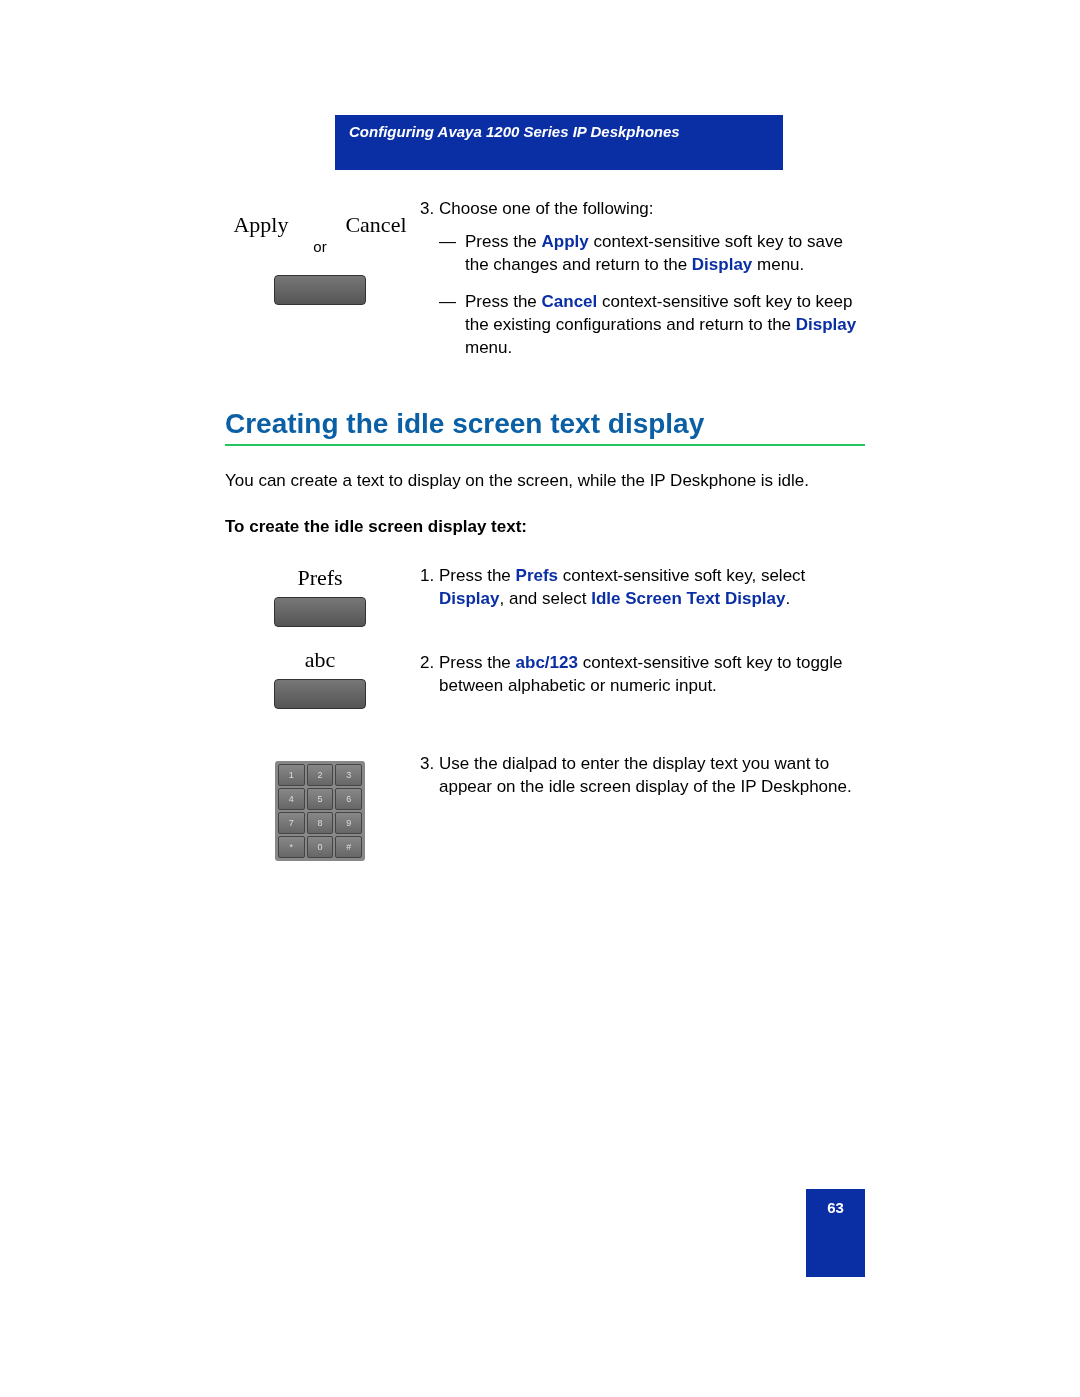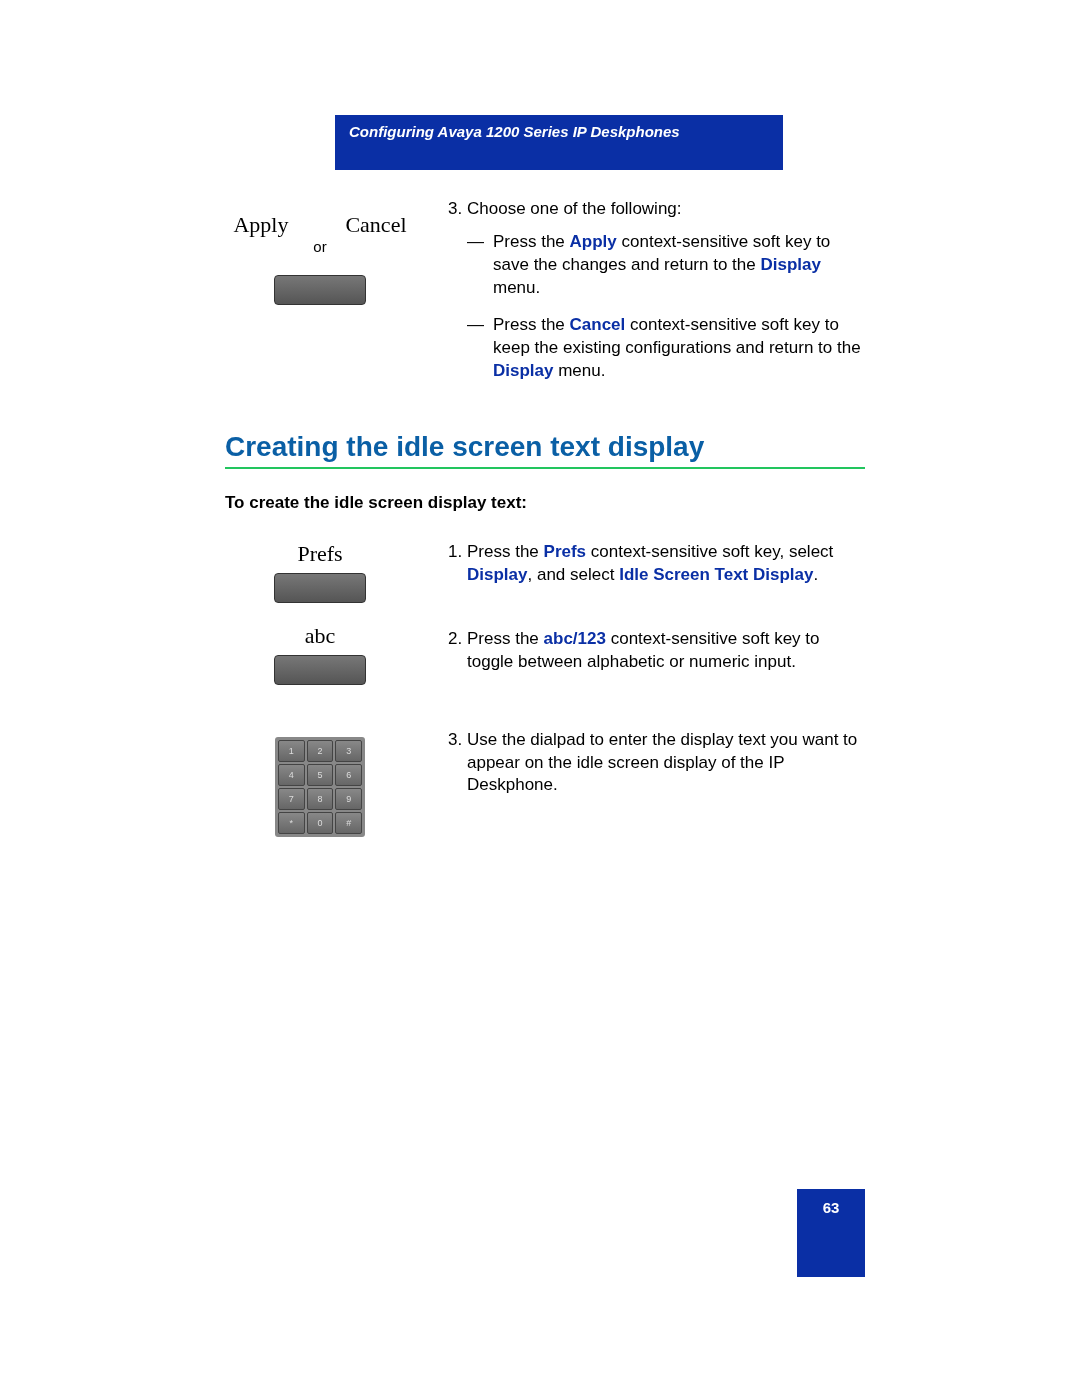--- a/index.html
+++ b/index.html
@@ -24,21 +24,20 @@
     font-size: 15px;
     padding: 8px 14px 30px 14px;
     margin-left: 110px;
     margin-bottom: 28px;
     width: 420px;
   }
   .row {
     display: flex;
     align-items: flex-start;
     margin-bottom: 24px;
-    gap: 28px;
   }
   .left-col {
     width: 190px;
     flex-shrink: 0;
     text-align: center;
     padding-top: 14px;
   }
   .right-col {
     flex: 1;
   }
@@ -130,21 +129,21 @@
     color: #ddd;
     display: flex;
     align-items: center;
     justify-content: center;
     border-radius: 2px;
   }
   .page-number-box {
     position: absolute;
     right: 215px;
     bottom: 120px;
-    width: 68px;
+    width: 59px;
     height: 78px;
     background: #0a2fa5;
     color: #fff;
     font-weight: bold;
     font-size: 15px;
     display: flex;
     align-items: flex-start;
     justify-content: center;
     padding-top: 10px;
   }
@@ -179,20 +178,21 @@
               <span>Press the </span><span class="bold-blue">Cancel</span><span> context-sensitive soft key to keep the existing configurations and return to the </span><span class="bold-blue">Display</span><span> menu.</span>
             </li>
           </ul>
         </li>
       </ol>
     </div>
   </div>
 
   <h2 class="section">Creating the idle screen text display</h2>
 
+  <div class="para">You can create a text to display on the screen, while the IP Deskphone is idle.</div>
 
   <div class="sub-heading">To create the idle screen display text:</div>
 
   <div class="row">
     <div class="left-col" style="padding-top:0;">
       <div class="single-label">Prefs</div>
       <div class="soft-button"></div>
       <div class="single-label">abc</div>
       <div class="soft-button"></div>
     </div>

